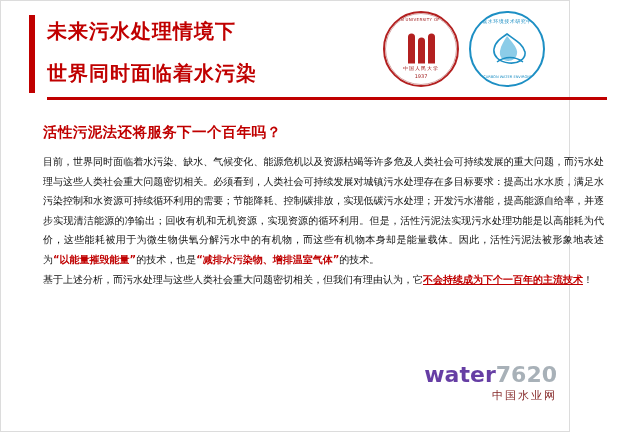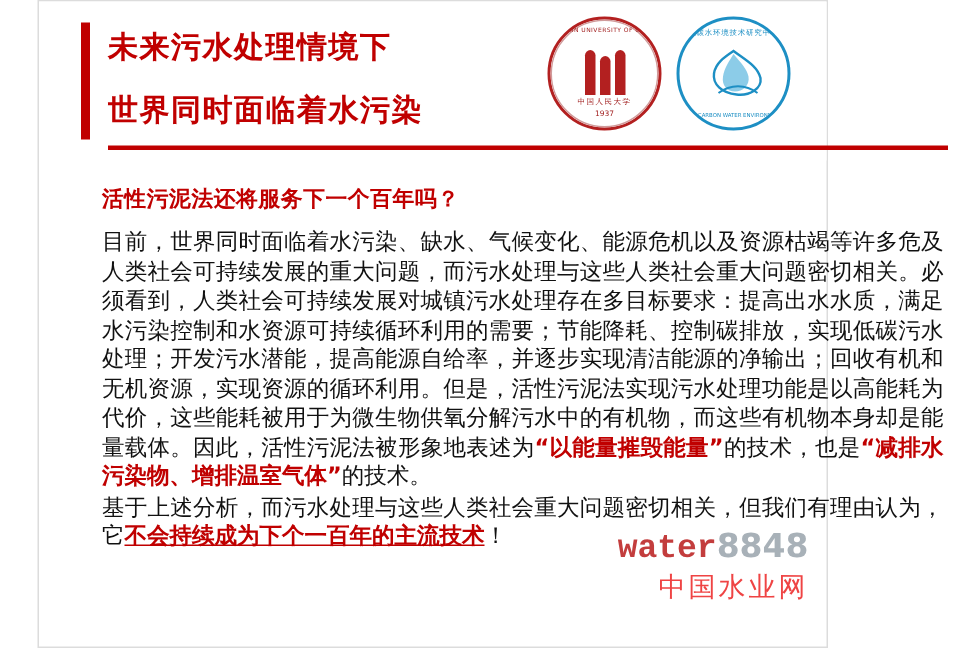--- a/index.html
+++ b/index.html
@@ -8,26 +8,25 @@
     background: #ffffff;
   }
   body {
     width: 637px;
     height: 432px;
     overflow: hidden;
     font-family: "DejaVu Sans", "Liberation Sans", sans-serif;
   }
   .slide {
     position: relative;
-    width: 527px;
+    width: 570px;
     height: 432px;
     background: #ffffff;
     box-sizing: border-box;
     border: 1px solid #dcdcdc;
-    margin-left: 25px;
   }
 
   
   .header {
     position: relative;
     height: 106px;
     background: #ffffff;
   }
   .header-accent {
     position: absolute;
@@ -183,21 +182,21 @@
     box-sizing: border-box;
   }
   .question {
     color: #c00000;
     font-weight: bold;
     font-size: 14.5px;
     margin: 16px 0 10px 16px;
     letter-spacing: .4px;
   }
   .para {
-    font-size: 15px;
+    font-size: 10px;
     line-height: 19.5px;
     color: #111111;
     text-align: justify;
     margin: 0 0 0 16px;
     padding-right: 8px;
   }
   .para .p2 {
     display: block;
     margin-top: 1px;
     text-indent: 0;
@@ -223,26 +222,25 @@
   }
   .wm-main {
     font-size: 22px;
     font-weight: bold;
     color: #9aa4ac;
     opacity: .85;
     letter-spacing: 0px;
     line-height: 22px;
   }
   .wm-main .wm-blue {
-    color: #b91c1c;
-    font-family: Liberation Mono, monospace;
+    color: #4c1d95;
   }
   .wm-sub {
-    font-size: 18px;
-    color: #ef4444;
+    font-size: 11px;
+    color: #7f1d1d;
     letter-spacing: 2px;
     margin-top: 2px;
   }
 </style>
 </head>
 <body>
 
 <div class="slide">
 
   <div class="header">
@@ -289,17 +287,17 @@
       <span>目前，世界同时面临着水污染、缺水、气候变化、能源危机以及资源枯竭等许多危及人类社会可持续发展的重大问题，而污水处理与这些人类社会重大问题密切相关。必须看到，人类社会可持续发展对城镇污水处理存在多目标要求：提高出水水质，满足水污染控制和水资源可持续循环利用的需要；节能降耗、控制碳排放，实现低碳污水处理；开发污水潜能，提高能源自给率，并逐步实现清洁能源的净输出；回收有机和无机资源，实现资源的循环利用。但是，活性污泥法实现污水处理功能是以高能耗为代价，这些能耗被用于为微生物供氧分解污水中的有机物，而这些有机物本身却是能量载体。因此，活性污泥法被形象地表述为</span><span class="red-bold">“以能量摧毁能量”</span><span>的技术，也是</span><span class="red-bold">“减排水污染物、增排温室气体”</span><span>的技术。</span>
 
       <span class="p2">
         <span>基于上述分析，而污水处理与这些人类社会重大问题密切相关，但我们有理由认为，它</span><span class="underline-red">不会持续成为下个一百年的主流技术</span><span>！</span>
       </span>
     </div>
 
   </div>
 
   <div class="watermark">
-    <div class="wm-main"><span class="wm-blue">water</span><span>8848</span></div>
+    <div class="wm-main"><span class="wm-blue">water</span><span>7620</span></div>
     <div class="wm-sub">中国水业网</div>
   </div>
 
 </div>
 
 </body></html>

